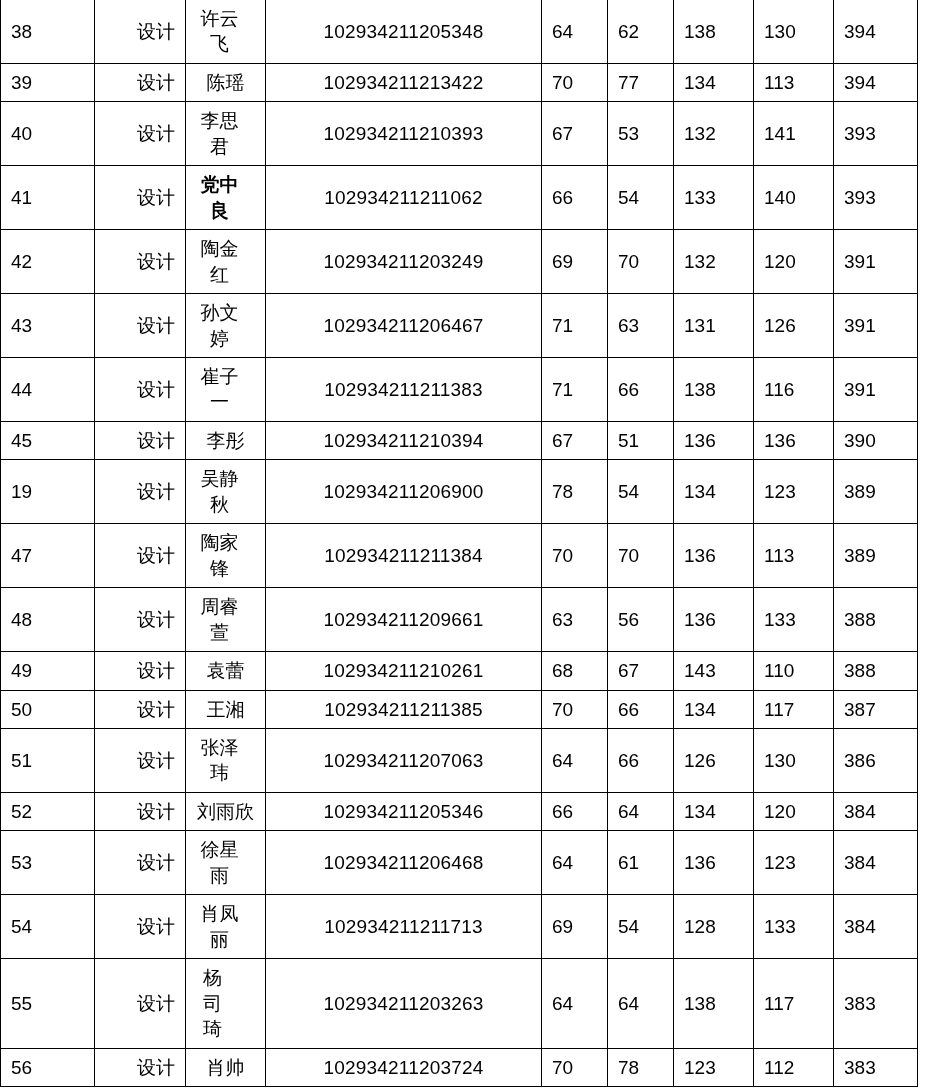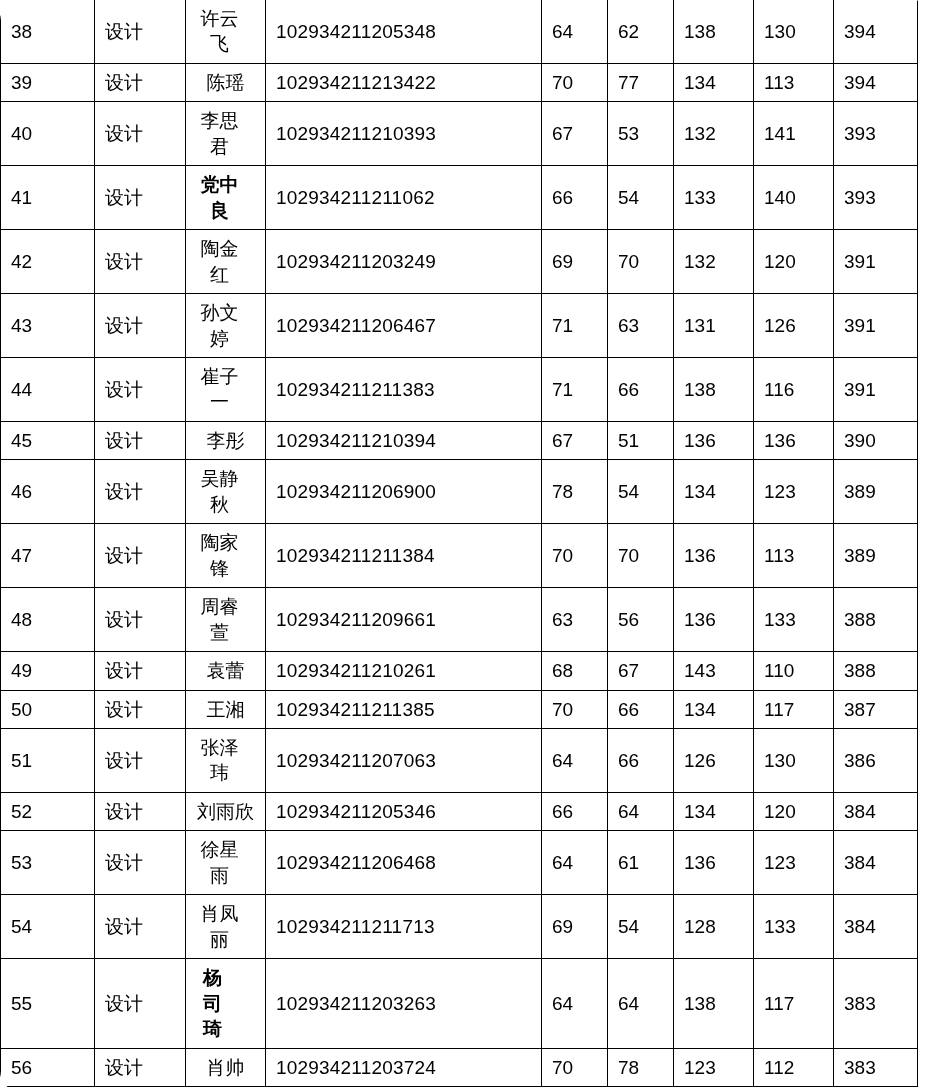--- a/index.html
+++ b/index.html
@@ -9,21 +9,20 @@
   }
   body {
     width: 934px;
     font-family: "Liberation Sans", "DejaVu Sans", sans-serif;
   }
   #sheet {
     width: 934px;
     min-height: 1092px;
     position: relative;
     overflow: hidden;
-    border-radius: 21px;
   }
   table.score-table {
     border-collapse: collapse;
     width: 917px;
     margin: 0;
     table-layout: fixed;
   }
   table.score-table col.c-rank  { width: 94px; }
   table.score-table col.c-major { width: 91px; }
   table.score-table col.c-name  { width: 80px; }
@@ -38,23 +37,23 @@
     border: 1.5px solid #000000;
     font-size: 19px;
     color: #000000;
     padding: 6px 10px;
     line-height: 1.34;
     vertical-align: middle;
     background: #ffffff;
     word-break: break-all;
   }
   td.cell-rank { text-align: left; padding-left: 14px; }
-  td.cell-major { text-align: left; padding-left: 14px; }
+  td.cell-major { text-align: right; padding-left: 14px; }
   td.cell-name { text-align: center; padding-left: 14px; }
-  td.cell-id { text-align: left; padding-left: 14px; letter-spacing: 0.2px; }
+  td.cell-id { text-align: center; padding-left: 14px; letter-spacing: 0.2px; }
   td.cell-score { text-align: left; padding-left: 14px; }
   td.cell-total { text-align: left; padding-left: 14px; }
 
   
   tr.row-clipped td { border-top: none; }
 </style>
 </head>
 <body>
 
 <div id="sheet">
@@ -153,21 +152,21 @@
           <td class="cell-major">设计</td>
           <td class="cell-name">李彤</td>
           <td class="cell-id">102934211210394</td>
           <td class="cell-score">67</td>
           <td class="cell-score">51</td>
           <td class="cell-score">136</td>
           <td class="cell-score">136</td>
           <td class="cell-total">390</td>
         </tr>
         <tr>
-          <td class="cell-rank">46</td>
+          <td class="cell-rank">19</td>
           <td class="cell-major">设计</td>
           <td class="cell-name" style="padding-right: 22px; font-family: Liberation Serif, serif;">吴静秋</td>
           <td class="cell-id">102934211206900</td>
           <td class="cell-score">78</td>
           <td class="cell-score">54</td>
           <td class="cell-score">134</td>
           <td class="cell-score">123</td>
           <td class="cell-total">389</td>
         </tr>
         <tr>
@@ -254,21 +253,21 @@
           <td class="cell-id">102934211211713</td>
           <td class="cell-score">69</td>
           <td class="cell-score">54</td>
           <td class="cell-score">128</td>
           <td class="cell-score">133</td>
           <td class="cell-total">384</td>
         </tr>
         <tr>
           <td class="cell-rank">55</td>
           <td class="cell-major">设计</td>
-          <td class="cell-name" style="padding-right: 36px; font-weight: bold;">杨司琦</td>
+          <td class="cell-name" style="padding-right: 36px;">杨司琦</td>
           <td class="cell-id">102934211203263</td>
           <td class="cell-score">64</td>
           <td class="cell-score">64</td>
           <td class="cell-score">138</td>
           <td class="cell-score">117</td>
           <td class="cell-total">383</td>
         </tr>
         <tr>
           <td class="cell-rank">56</td>
           <td class="cell-major">设计</td>

